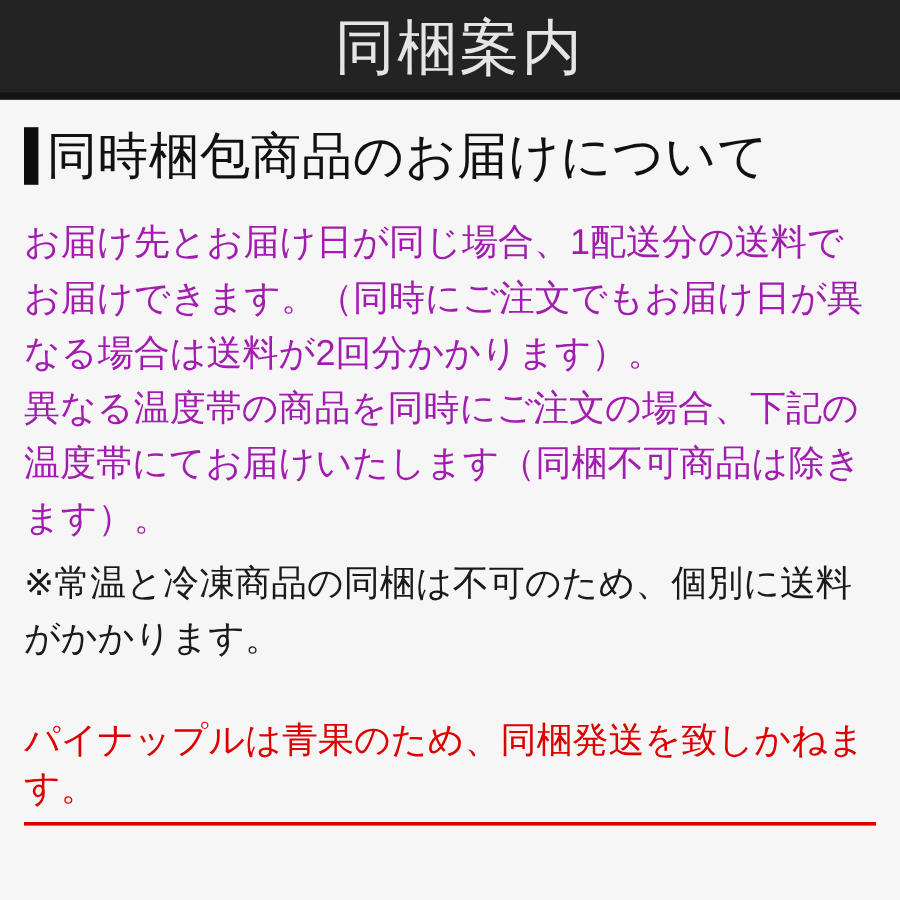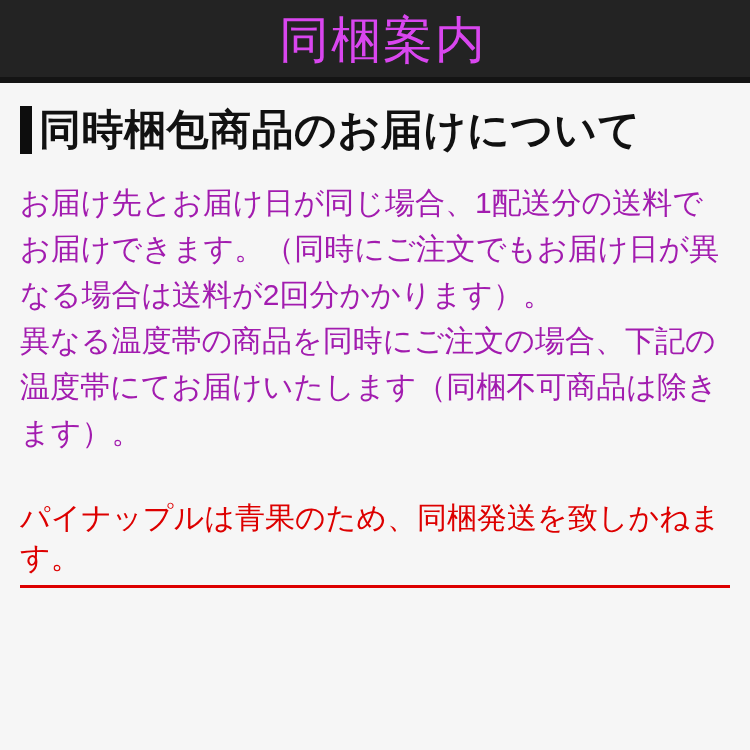--- a/index.html
+++ b/index.html
@@ -23,38 +23,38 @@
   
   .topbar {
     height: 77px;
     background: #232323;
     border-bottom: 6px solid #141414;
     display: flex;
     align-items: center;
     justify-content: center;
   }
   .topbar .title {
-    color: #d946ef;
+    color: #e5e5e5;
     font-size: 50px;
     letter-spacing: 2px;
     line-height: 1;
     padding-top: 2px;
     margin-left: 16px;
   }
   
   .content {
     padding: 0 20px;
     box-sizing: border-box;
   }
   .section-heading {
     margin: 22px 0 0 0;
     display: flex;
     align-items: center;
     font-size: 42px;
-    font-weight: 700;
+    font-weight: 400;
     color: #111111;
     letter-spacing: 0.5px;
     line-height: 1.2;
   }
   .heading-bar {
     display: inline-block;
     width: 12px;
     height: 48px;
     background: #0d0d0d;
     margin-right: 7px;
@@ -98,19 +98,20 @@
 
     <h1 class="section-heading">
       <span class="heading-bar"></span>
       <span>同時梱包商品のお届けについて</span>
     </h1>
 
     <p class="intro first">お届け先とお届け日が同じ場合、1配送分の送料でお届けできます。（同時にご注文でもお届け日が異なる場合は送料が2回分かかります）。</p>
 
     <p class="intro">異なる温度帯の商品を同時にご注文の場合、下記の温度帯にてお届けいたします（同梱不可商品は除きます）。</p>
 
+    <p class="note">※常温と冷凍商品の同梱は不可のため、個別に送料がかかります。</p>
 
 
     <p class="warning">パイナップルは青果のため、同梱発送を致しかねます。</p>
 
   </div>
 
 </div>
 
 </body></html>

